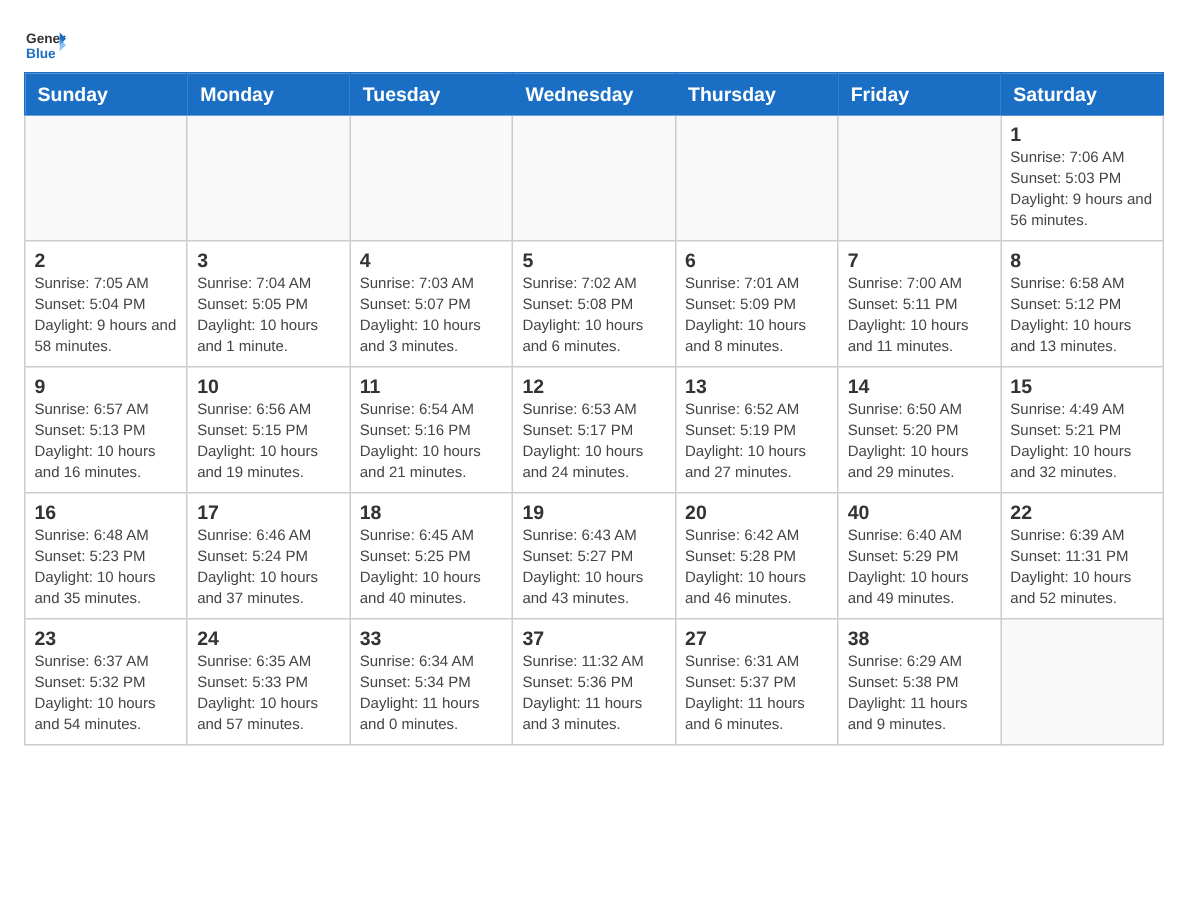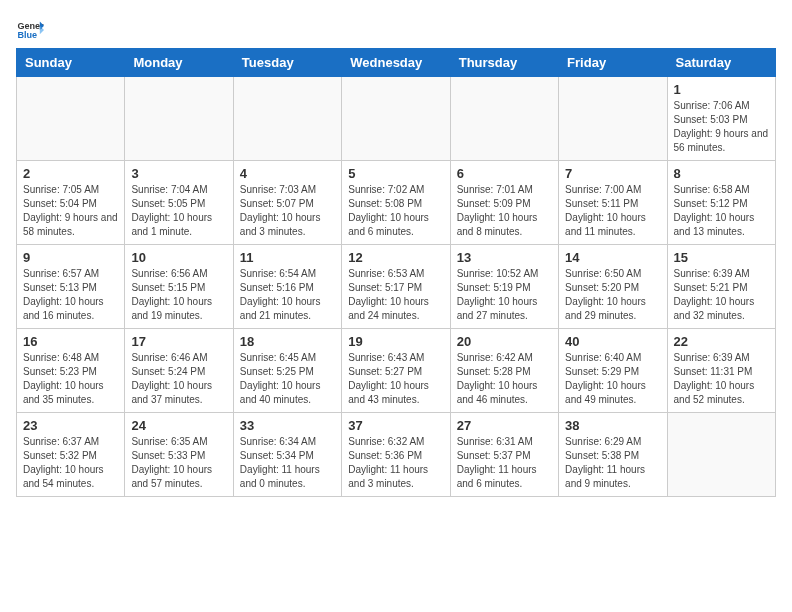--- a/index.html
+++ b/index.html
@@ -184,33 +184,33 @@
 Daylight: 10 hours and 21 minutes.</div>
         </td>
         <td>
           <div class="day-number">12</div>
           <div class="day-info">Sunrise: 6:53 AM
 Sunset: 5:17 PM
 Daylight: 10 hours and 24 minutes.</div>
         </td>
         <td>
           <div class="day-number">13</div>
-          <div class="day-info">Sunrise: 10:52 AM
+          <div class="day-info">Sunrise: 6:52 AM
 Sunset: 5:19 PM
 Daylight: 10 hours and 27 minutes.</div>
         </td>
         <td>
           <div class="day-number">14</div>
           <div class="day-info">Sunrise: 6:50 AM
 Sunset: 5:20 PM
 Daylight: 10 hours and 29 minutes.</div>
         </td>
         <td>
           <div class="day-number">15</div>
-          <div class="day-info">Sunrise: 6:39 AM
+          <div class="day-info">Sunrise: 4:49 AM
 Sunset: 5:21 PM
 Daylight: 10 hours and 32 minutes.</div>
         </td>
       </tr>
       <tr>
         <td>
           <div class="day-number">16</div>
           <div class="day-info">Sunrise: 6:48 AM
 Sunset: 5:23 PM
 Daylight: 10 hours and 35 minutes.</div>
@@ -266,21 +266,21 @@
 Daylight: 10 hours and 57 minutes.</div>
         </td>
         <td>
           <div class="day-number">33</div>
           <div class="day-info">Sunrise: 6:34 AM
 Sunset: 5:34 PM
 Daylight: 11 hours and 0 minutes.</div>
         </td>
         <td>
           <div class="day-number">37</div>
-          <div class="day-info">Sunrise: 6:32 AM
+          <div class="day-info">Sunrise: 11:32 AM
 Sunset: 5:36 PM
 Daylight: 11 hours and 3 minutes.</div>
         </td>
         <td>
           <div class="day-number">27</div>
           <div class="day-info">Sunrise: 6:31 AM
 Sunset: 5:37 PM
 Daylight: 11 hours and 6 minutes.</div>
         </td>
         <td>

